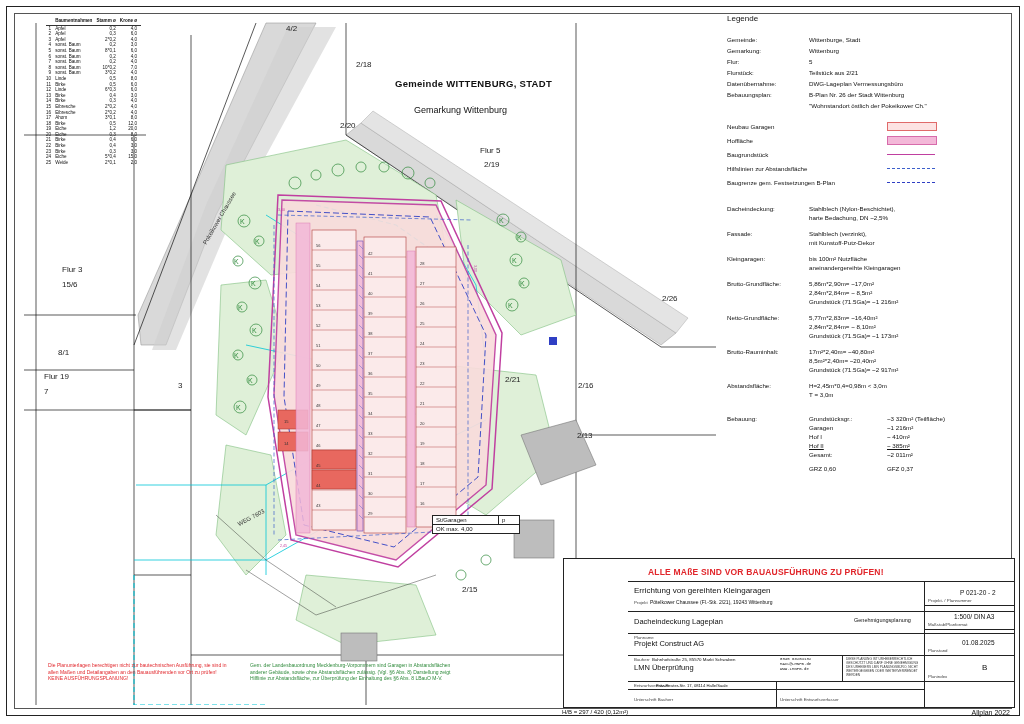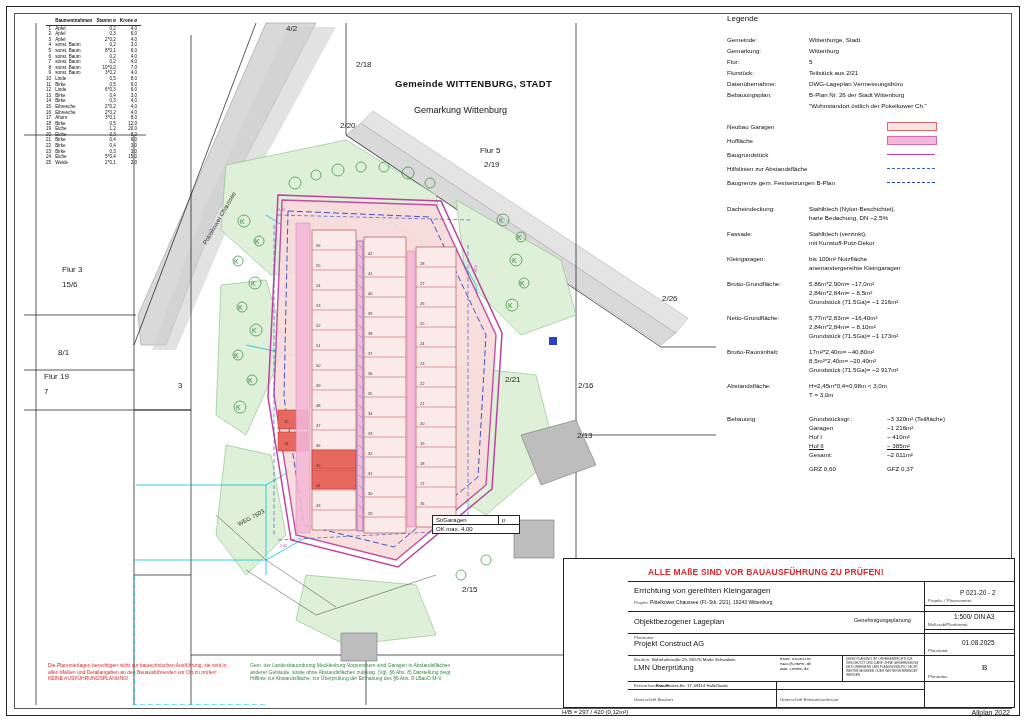--- a/index.html
+++ b/index.html
@@ -663,21 +663,21 @@
     <div class="tb-hairline" style="left:278px;top:96px;width:1px;height:26px;"></div>
     <div class="tb-hairline" style="left:360px;top:46px;width:90px;height:1px;"></div>
     <div class="tb-hairline" style="left:360px;top:70px;width:90px;height:1px;"></div>
     <div class="tb-hairline" style="left:360px;top:96px;width:90px;height:1px;"></div>
     <div class="tb-hairline" style="left:360px;top:122px;width:90px;height:1px;"></div>
 
     <div class="tb-cell tb-big" style="left:70px;top:27px;">Errichtung von gereihten Kleingaragen</div>
     <div class="tb-cell tb-label" style="left:70px;top:41px;">Projekt</div>
     <div class="tb-cell" style="left:86px;top:40px;font-size:5px;">Pötelkower Chaussee (Fl.-Stk. 2/21), 19243 Wittenburg</div>
 
-    <div class="tb-cell" style="left:70px;top:58px;font-size:7.5px;">Objektbezogener Lageplan</div>
+    <div class="tb-cell" style="left:70px;top:58px;font-size:7.5px;">Dacheindeckung Lageplan</div>
     <div class="tb-cell tb-label" style="left:70px;top:76px;">Planname</div>
     <div class="tb-cell" style="left:290px;top:58px;font-size:5.5px;">Genehmigungsplanung</div>
 
     <div class="tb-cell" style="left:70px;top:80px;font-size:7.5px;">Projekt Construct AG</div>
     <div class="tb-cell tb-label" style="left:70px;top:98px;">Bauherr</div>
     <div class="tb-cell" style="left:88px;top:98px;font-size:4.4px;">Bahnhofstraße 25, 85570 Markt Schwaben</div>
 
     <div class="tb-cell" style="left:70px;top:104px;font-size:7.5px;">LMN Überprüfung</div>
     <div class="tb-cell tb-label" style="left:70px;top:124px;">Entwurfsverfasser</div>
     <div class="tb-cell" style="left:92px;top:124px;font-size:4.2px;">Fritz-Reuter-Str. 17, 08114 Halle/Saale</div>

